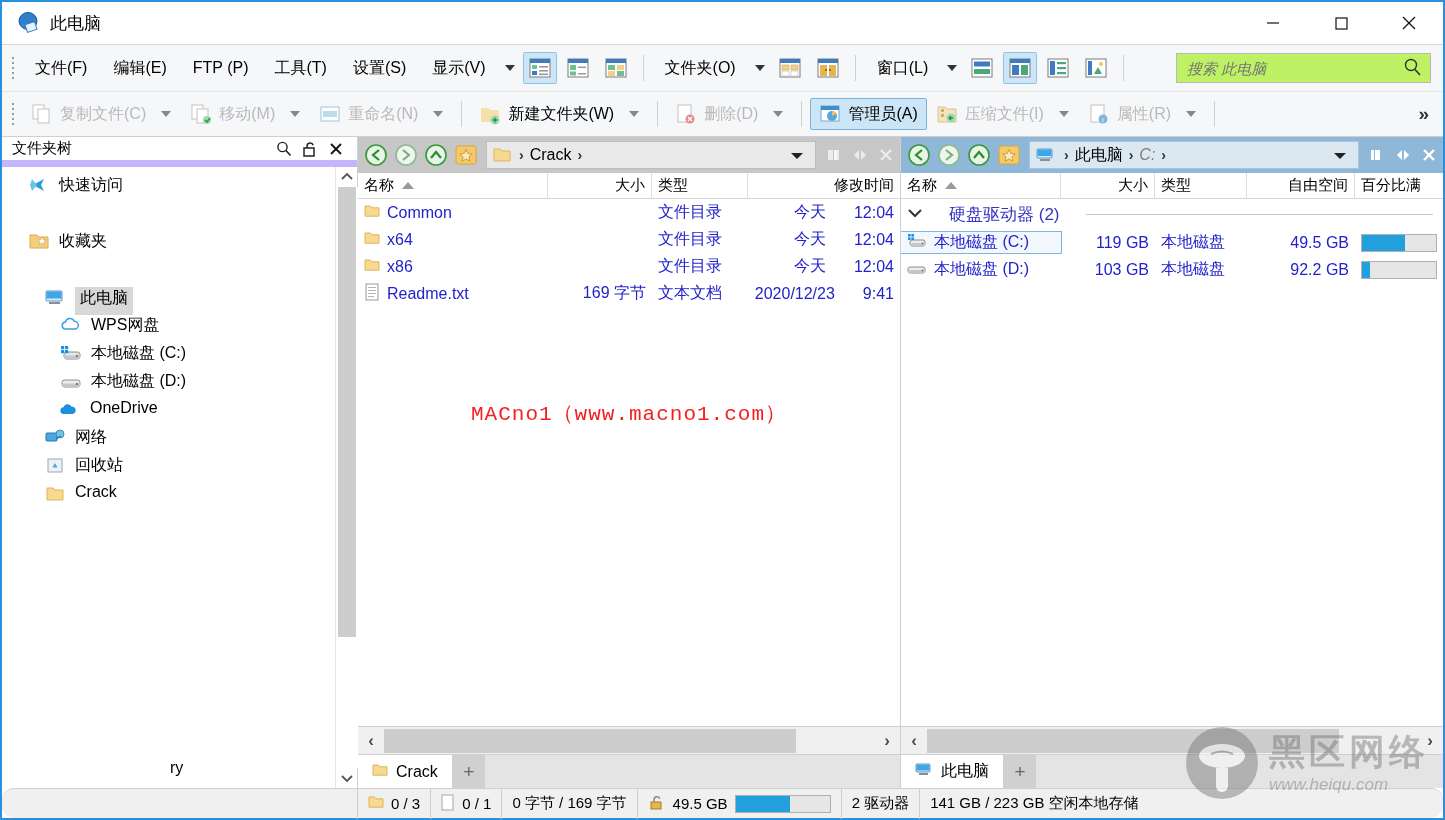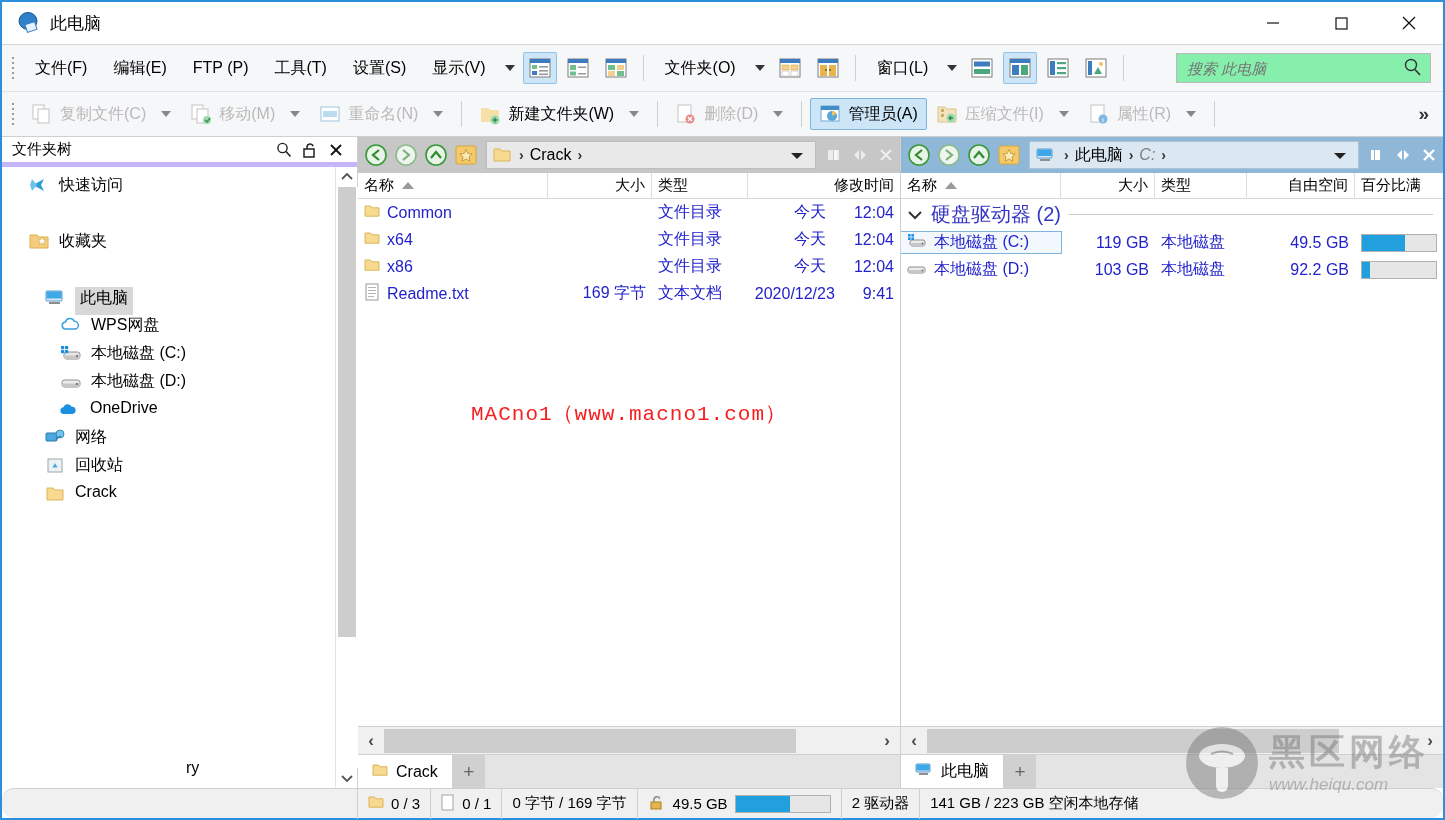--- a/index.html
+++ b/index.html
@@ -42,21 +42,21 @@
   .tri { width:0;height:0;border-left:5px solid transparent;border-right:5px solid transparent;
          border-top:6px solid #333; display:inline-block; margin:0 6px; }
   .sep { width:1px; height:26px; background:#d0d0d0; margin:0 8px; }
   .tbtn { width:34px;height:32px;display:flex;align-items:center;justify-content:center;
           border:1px solid transparent; border-radius:2px; margin:0 2px;}
   .tbtn.active { background:#cde6f7; border-color:#8fc4e8; }
 
   
   .searchbox {
     margin-left:auto; margin-right:12px;
-    width:255px; height:30px; border:1px solid #b9b9b9; background:#86efac;
+    width:255px; height:30px; border:1px solid #b9b9b9; background:#bef264;
     display:flex; align-items:center; padding:0 6px 0 10px;
   }
   .searchbox input {
     border:0; outline:0; flex:1; font-size:15px; font-style:italic;
     font-family:inherit; color:#6d6d6d; background:transparent;
   }
 
   
   .cmdbar {
     height:45px; min-height:45px; display:flex; align-items:center;
@@ -75,30 +75,30 @@
              border-top:6px solid #888; margin:0 10px 0 6px;}
   .chev2 { margin-left:auto; margin-right:14px; font-size:19px; color:#333; font-weight:bold;}
 
   
   .body { flex:1; display:flex; min-height:0; }
 
   
   .tree-pane { width:356px; display:flex; flex-direction:column; border-right:1px solid #cfcfcf; }
   .tree-head {
     height:30px; display:flex; align-items:center; padding:0 8px 0 10px;
-    border-bottom:5px solid #c4b5fd; background:#fff; font-size:15px;
+    border-bottom:7px solid #c4b5fd; background:#fff; font-size:15px;
   }
   .tree-head .ttl { flex:1; }
   .tree-head .hic { width:26px;height:24px;display:flex;align-items:center;justify-content:center; }
   .tree-body { flex:1; display:flex; min-height:0; position:relative; background:#fff; }
   .tree-list { flex:1; overflow:hidden; padding-top:8px; position:relative;}
   .tnode { display:flex; height:28px; font-size:16px; white-space:nowrap; }
   .tnode .tic { width:24px; height:22px; margin-right:7px; position:relative; flex:0 0 24px; }
   .tnode.sel .lbl { background:#d8d8d8; padding:1px 5px; }
-  .stray { position:absolute; left:184px; top:592px; font-size:16px; color:#000;}
+  .stray { position:absolute; left:168px; top:592px; font-size:16px; color:#000;}
   .vscroll { width:22px; background:#fff; border-left:1px solid #e5e5e5;
              display:flex; flex-direction:column; align-items:center; }
   .vbtn { height:20px; width:22px; display:flex; align-items:center; justify-content:center; }
   .vtrack { flex:1; width:22px; background:#fff; position:relative; }
   .vthumb { position:absolute; left:2px; right:2px; top:0; height:450px; background:#cdcdcd; }
 
   
   .pane { flex:1; display:flex; flex-direction:column; min-width:0; }
   .pane.left-pane { border-right:1px solid #cfcfcf; }
   .pane-head {
@@ -124,21 +124,21 @@
          align-items:center; overflow:hidden; white-space:nowrap;}
   .col:last-child { border-right:0; }
   .col.r { justify-content:flex-end; }
   .sortarrow { width:0;height:0;border-left:6px solid transparent;border-right:6px solid transparent;
                border-bottom:7px solid #9a9a9a; margin-left:8px; }
 
   .rows { flex:1; position:relative; overflow:hidden; background:#fff; }
   .row { display:flex; align-items:center; height:27px; font-size:16px; color:#2222cc; }
   .row .c { padding:0 6px; display:flex; align-items:center; gap:7px; overflow:hidden; white-space:nowrap;}
   .row .c.r { justify-content:flex-end; }
-  .grp { display:flex; align-items:center; height:30px; gap:8px; padding-left:6px; color:#3535c4; font-size:20px;}
+  .grp { display:flex; align-items:center; height:30px; gap:26px; padding-left:6px; color:#3535c4; font-size:17px;}
   .grp .line { flex:1; height:1px; background:#c8c8c8; margin-right:10px; }
   .selbox { outline:1px solid #7fb4dc; background:#f2f8fd; }
   .wm { position:absolute; left:0; right:0; top:200px; text-align:center;
         color:#f51f1f; font-size:21px; font-family:"Liberation Mono","DejaVu Sans Mono",monospace; letter-spacing:1px;}
 
   .bar { width:96px; height:18px; background:#e6e6e6; border:1px solid #b0b0b0; position:relative; }
   .bar i { display:block; height:100%; background:#229fdd; }
 
   .hscroll { height:28px; min-height:28px; display:flex; align-items:center;
              background:#f0f0f0; border-top:1px solid #d0d0d0; }

